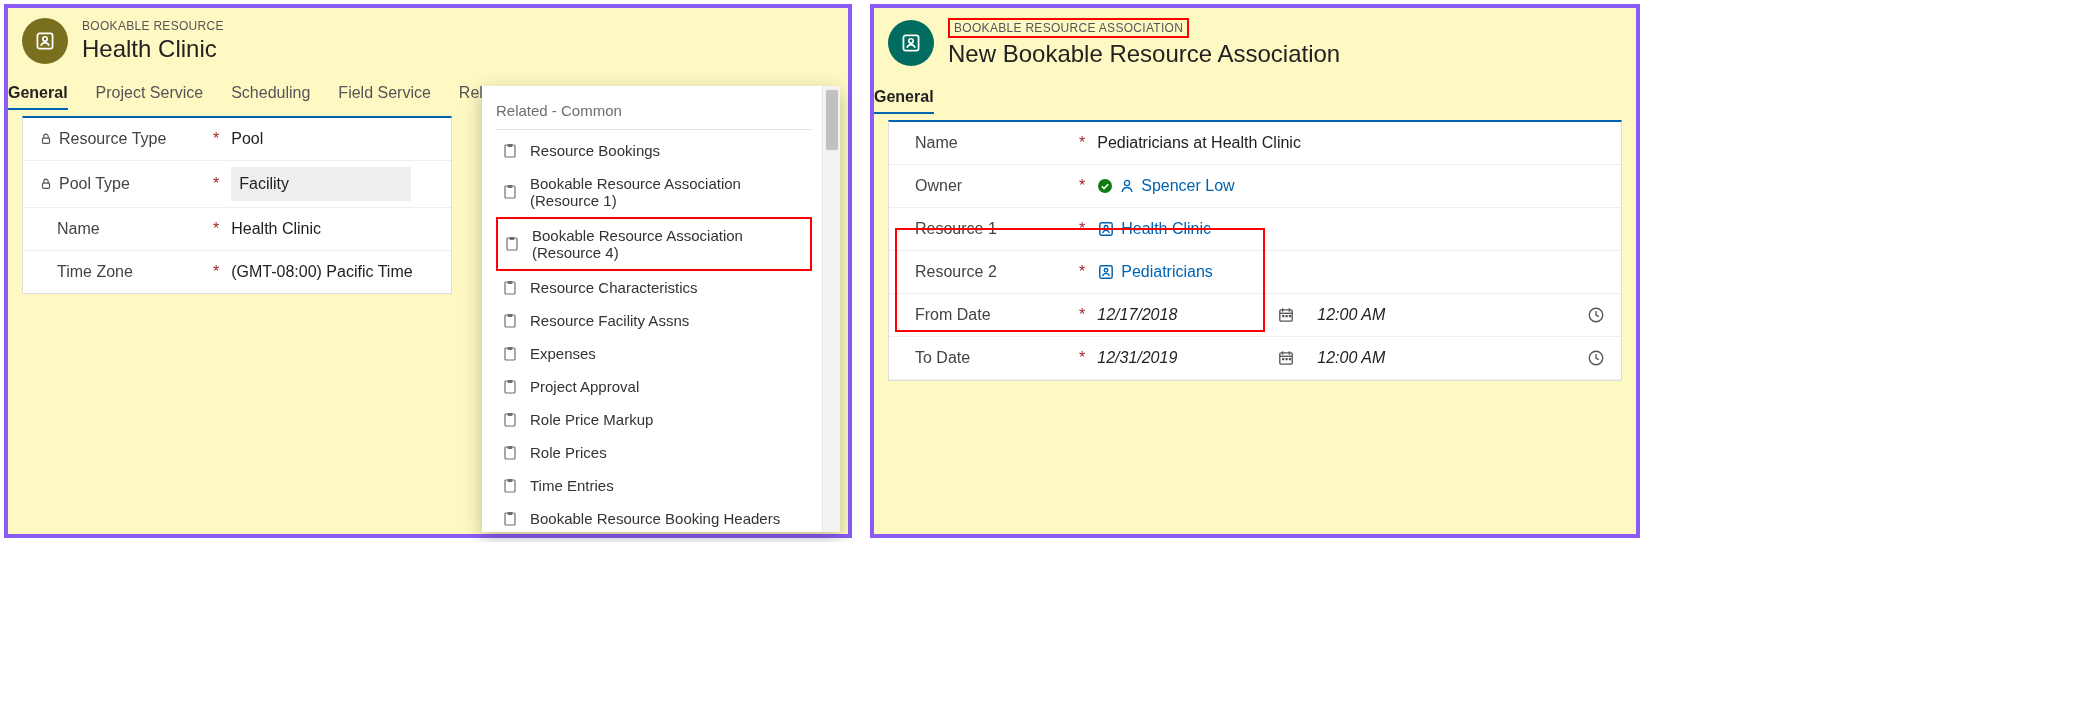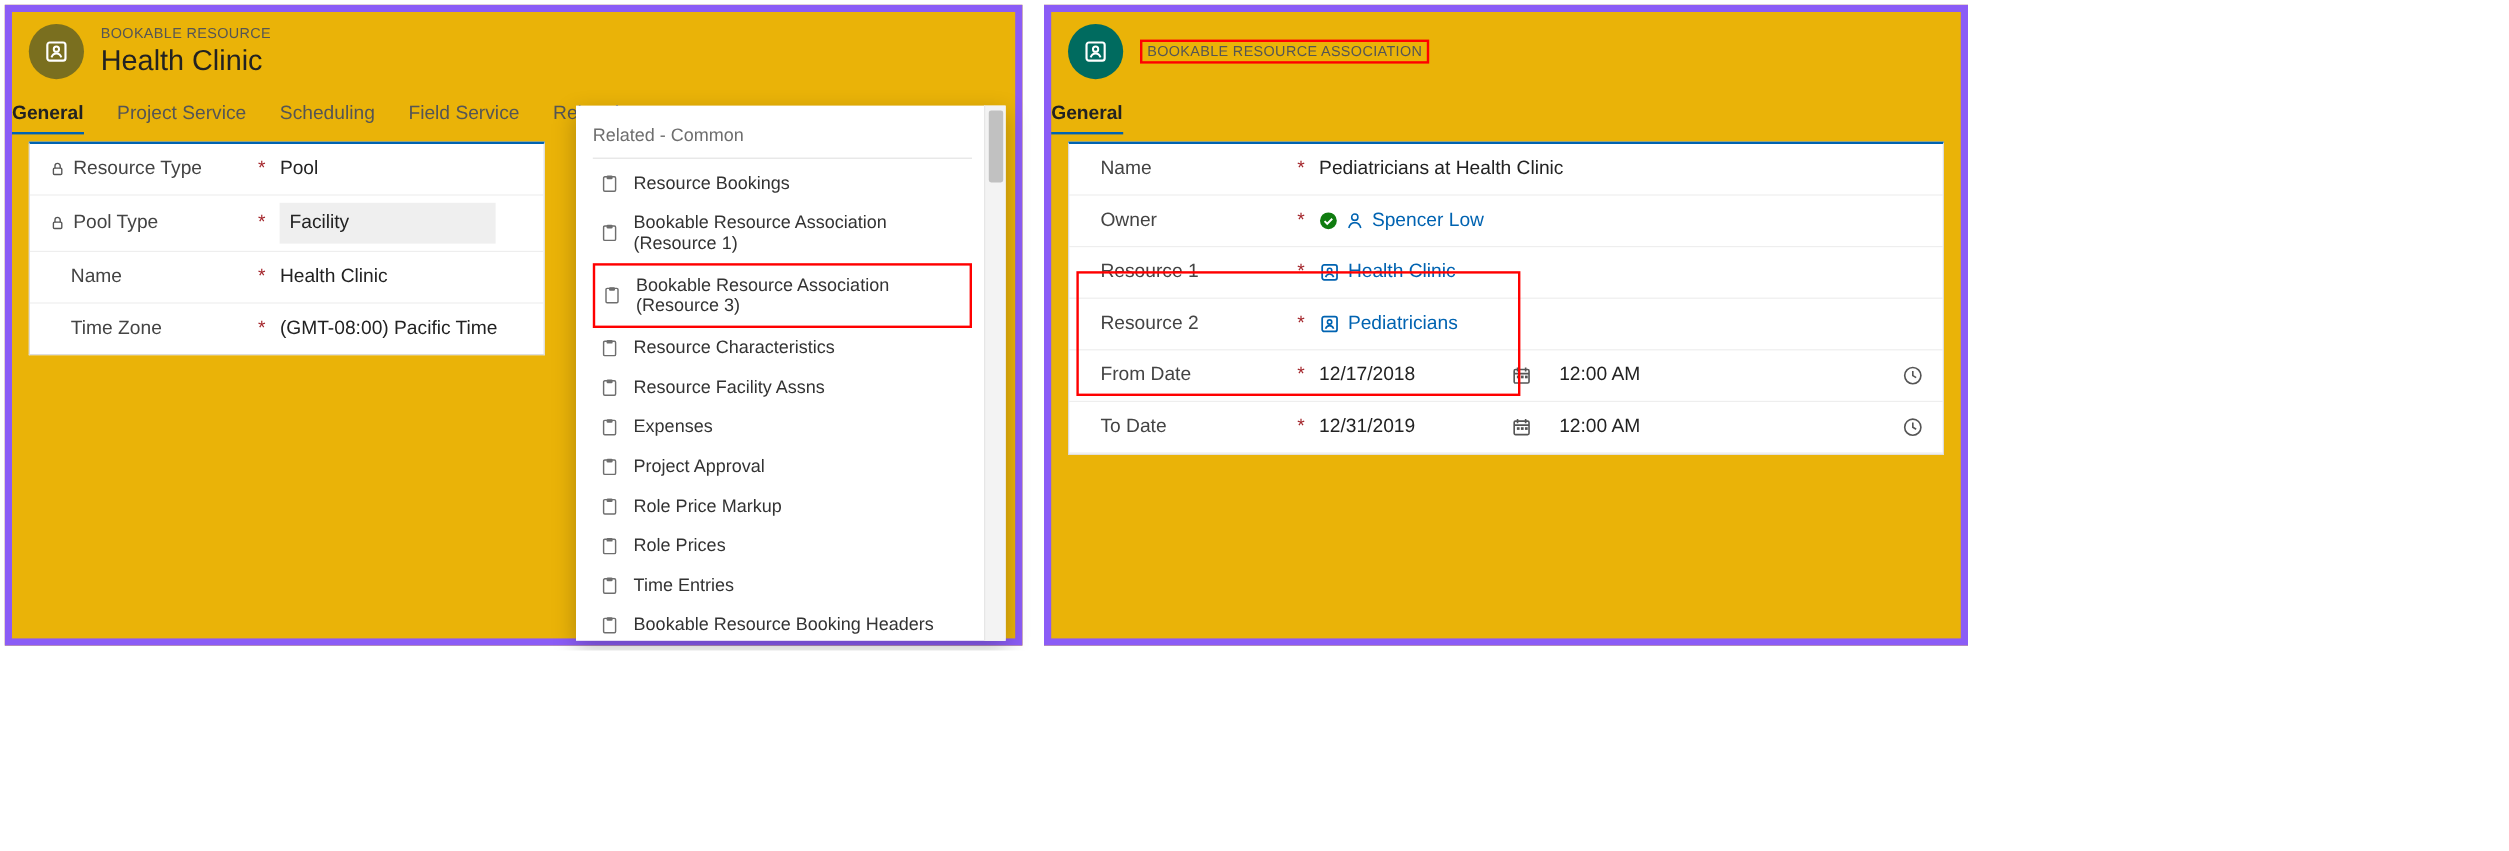--- a/index.html
+++ b/index.html
@@ -9,22 +9,22 @@
     background: #fff;
     color: #323130;
     font-size: 16px;
   }
   .container {
     display: flex;
     gap: 18px;
     padding: 4px;
   }
   .panel {
-    border: 6px solid #8b5cf6;
-    background: #eab308;
+    border: 4px solid #8b5cf6;
+    background: #fef9c3;
   }
   .panel-left { width: 848px; height: 534px; position: relative; }
   .panel-right { width: 770px; height: 534px; }
 
   
   .form-header { display: flex; align-items: center; gap: 14px; padding: 10px 14px 6px 14px; }
   .circle-icon {
     width: 46px; height: 46px; border-radius: 50%;
     display: flex; align-items: center; justify-content: center;
     color: #fff; flex-shrink: 0;
@@ -80,21 +80,21 @@
   .menu-item.red-boxed { border: 2px solid red; }
   .clip-icon { color: #6e6e6e; }
 
   
   .panel-right .form-card { position: relative; }
   .res-highlight-box {
     position: absolute;
     border: 2px solid red;
     pointer-events: none;
   }
-  .date-split { display: flex; align-items: center; gap: 20px; }
+  .date-split { display: flex; align-items: center; gap: 40px; font-style: italic; }
   .date-cell, .time-cell { display: flex; align-items: center; gap: 12px; }
   .time-cell { margin-left: auto; }
   .right-icon { margin-left: auto; color: #555; }
 
   
   .lock-icon { color: #555; }
 
 </style>
 </head>
 <body>
@@ -217,21 +217,21 @@
               </svg>
             </span>
           <span>Bookable Resource Association (Resource 1)</span>
         </div>
         <div class="menu-item red-boxed">
           <span class="clip-icon">
               <svg width="16" height="16">
                 <use href="#ico-clipboard"></use>
               </svg>
             </span>
-          <span>Bookable Resource Association (Resource 3)</span>
+          <span>Bookable Resource Association (Resource 4)</span>
         </div>
         <div class="menu-item">
           <span class="clip-icon">
               <svg width="16" height="16">
                 <use href="#ico-clipboard"></use>
               </svg>
             </span>
           <span>Resource Characteristics</span>
         </div>
         <div class="menu-item">
@@ -301,20 +301,21 @@
     <div class="form-header">
       <div class="circle-icon circle-teal">
         <svg width="22" height="22">
             <use href="#ico-resource"></use>
           </svg>
       </div>
       <div>
         <div>
           <span class="red-box-inline entity-label">BOOKABLE RESOURCE ASSOCIATION</span>
         </div>
+        <div class="entity-title">New Bookable Resource Association</div>
       </div>
     </div>
 
     <div class="tab-bar">
       <div class="tab selected">General</div>
     </div>
 
     <div class="form-card">
       <div class="field-row">
         <div class="field-label" style="padding-left:10px">

